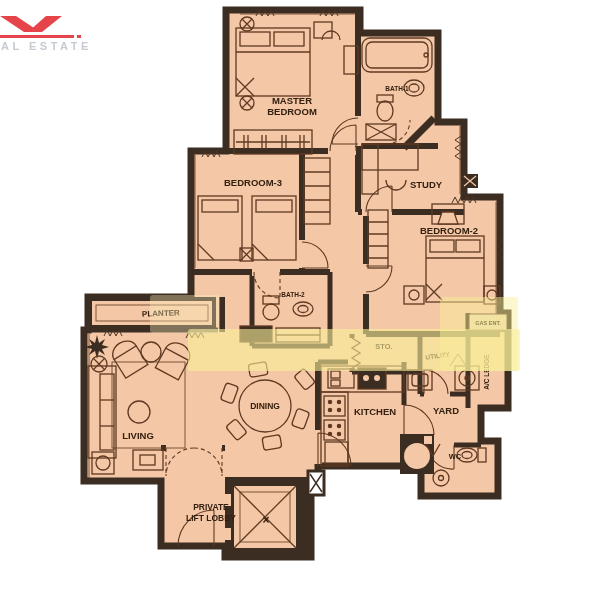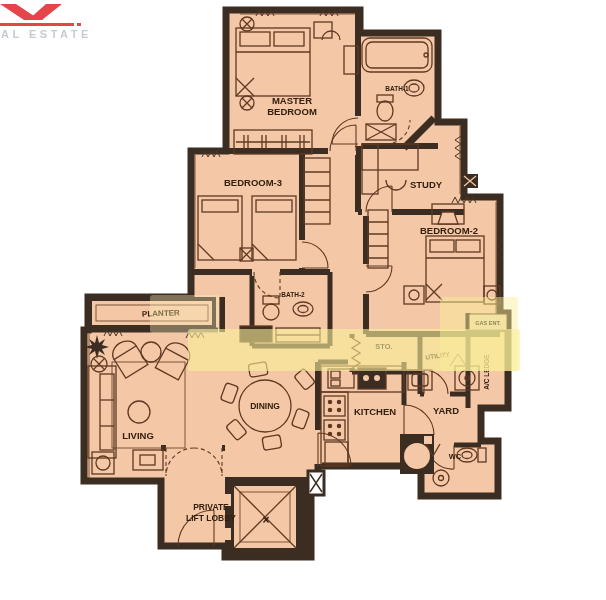--- a/index.html
+++ b/index.html
@@ -1,20 +1,20 @@
 <!DOCTYPE html>
 <html><head>
 <meta charset="utf-8">
 <style>
   html,body{margin:0;padding:0;background:#fff;}
   #canvas{position:relative;width:606px;height:600px;background:#ffffff;overflow:hidden;
           font-family:"Liberation Sans",sans-serif;}
   #plan-svg{position:absolute;left:0;top:0;}
   
-  #logo{position:absolute;left:0;top:4px;width:110px;height:46px;}
+  #logo{position:absolute;left:0;top:16px;width:110px;height:46px;}
   #logo .brand-partial{position:absolute;left:1px;top:24px;font-size:11px;font-weight:bold;
         letter-spacing:3.5px;color:#c6cbd2;}
   
   .wm{position:absolute;pointer-events:none;border-radius:3px;}
   #wm-band{left:188px;top:329px;width:332px;height:42px;background:rgba(249,239,153,0.60);}
   #wm-blob-right{left:440px;top:297px;width:78px;height:74px;background:rgba(249,239,153,0.48);}
   #wm-blob-left{left:150px;top:295px;width:70px;height:38px;background:rgba(252,244,190,0.35);}
   
   .wallfill{fill:#f4c7a6;stroke:#3c2d22;stroke-width:7;stroke-linejoin:miter;}
   .wall{stroke:#3c2d22;fill:none;}

